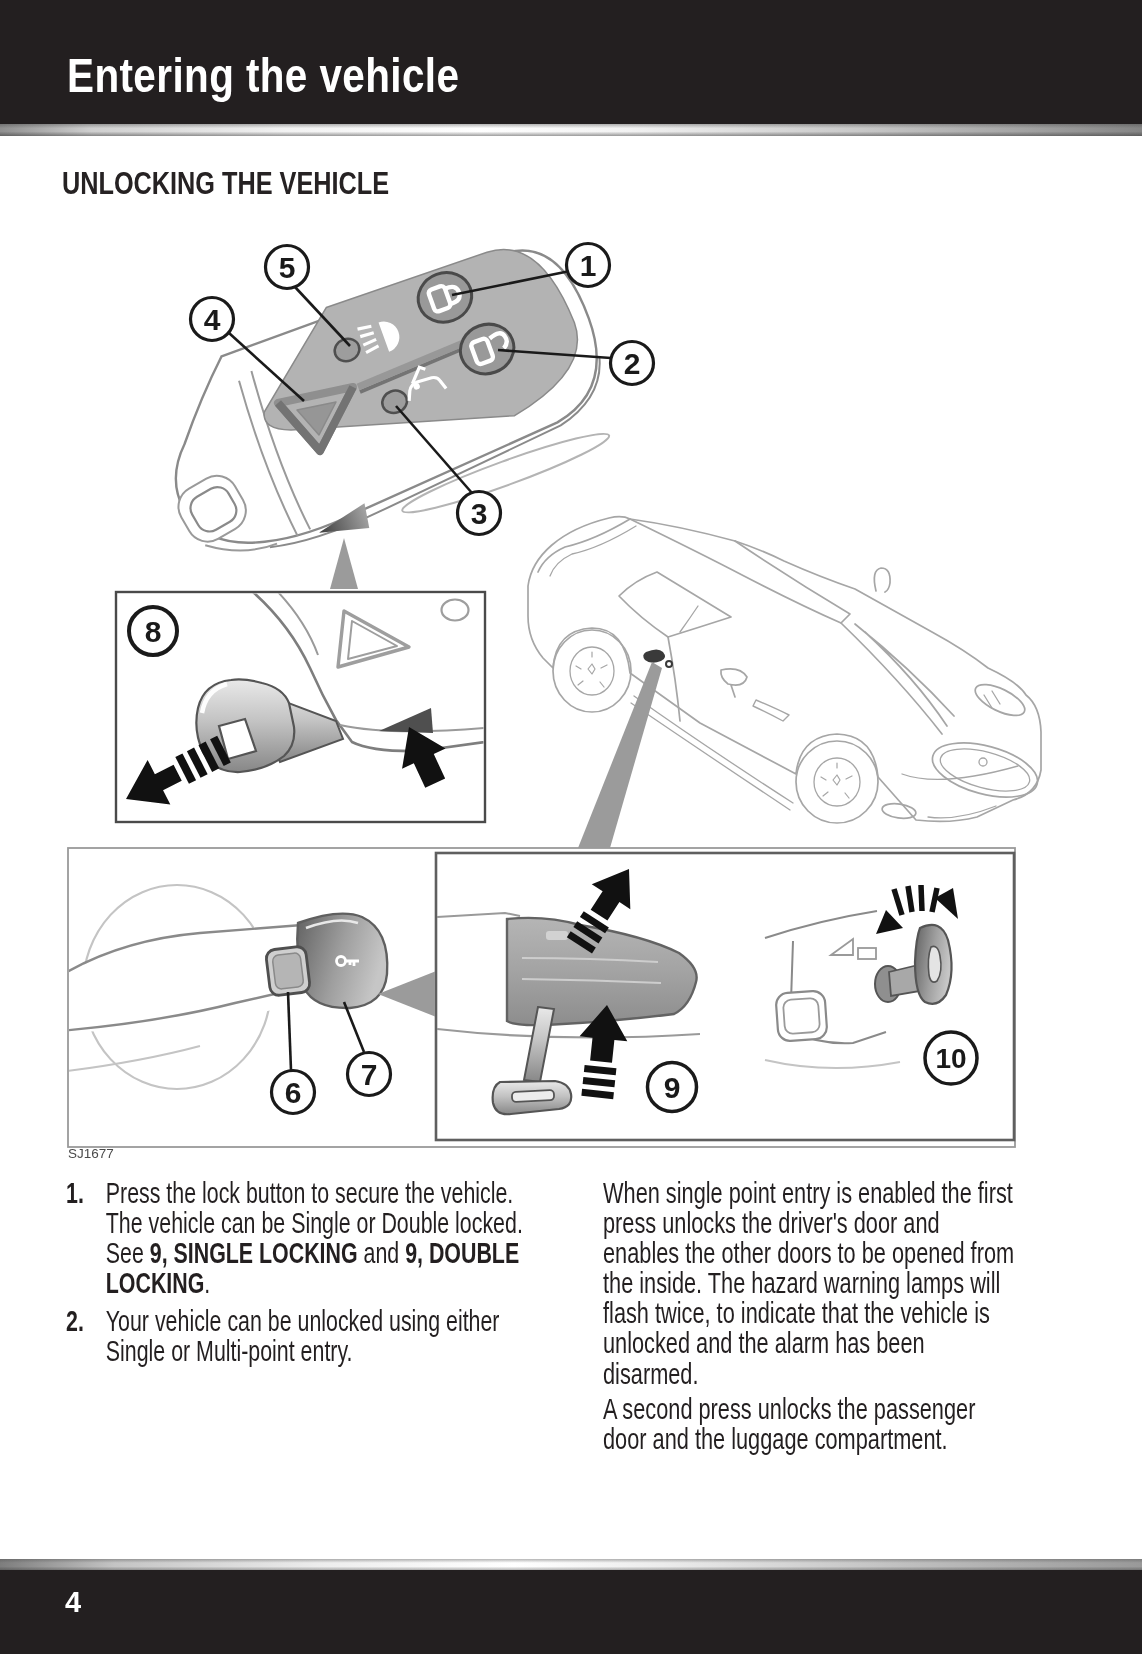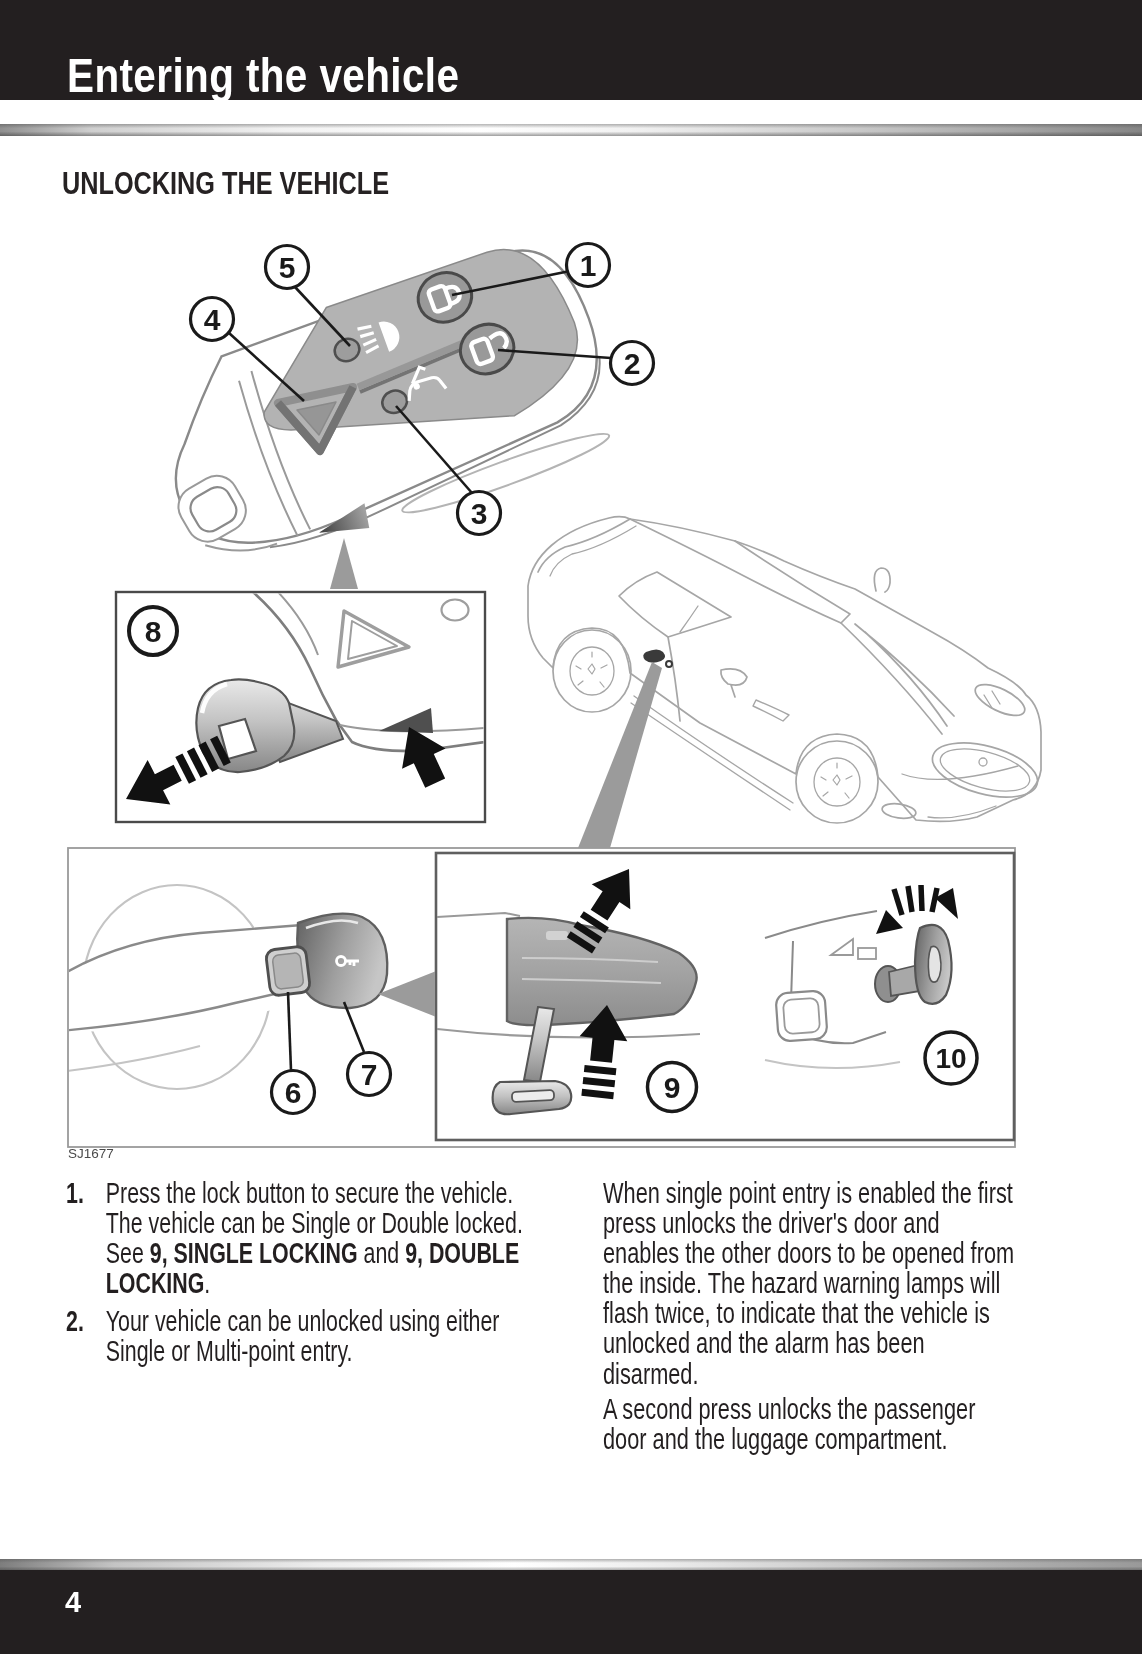--- a/index.html
+++ b/index.html
@@ -1,17 +1,17 @@
 <!DOCTYPE html>
 <html><head>
 <meta charset="utf-8">
 <style>
   html,body{margin:0;padding:0;}
   body{width:1142px;height:1654px;background:#fff;font-family:"Liberation Sans",sans-serif;position:relative;overflow:hidden;-webkit-font-smoothing:antialiased;}
-  .header{position:absolute;left:0;top:0;width:1142px;height:100px;background:#231f20;}
+  .header{position:absolute;left:0;top:0;width:1142px;height:131px;background:#231f20;}
   .header h1{margin:0;position:absolute;left:67px;top:51px;font-size:49px;line-height:49px;font-weight:bold;color:#fff;letter-spacing:0.5px;transform:scaleX(0.825);transform-origin:0 0;white-space:nowrap;}
   .strip-top{position:absolute;left:0;top:124px;width:1142px;height:12px;
     background:linear-gradient(90deg,#8f8f8f 0%,#cfcfcf 8%,#f2f2f2 25%,#ffffff 42%,#f2f2f2 55%,#c9c9c9 75%,#a2a2a2 90%,#858585 100%);}
   .strip-top:after{content:"";position:absolute;left:0;top:0;width:100%;height:100%;
     background:linear-gradient(180deg,rgba(70,70,70,.40) 0%,rgba(255,255,255,0) 35%,rgba(255,255,255,0) 62%,rgba(40,40,40,.45) 100%);}
   .h2{position:absolute;left:62px;top:166px;font-size:31px;font-weight:bold;color:#262223;
     transform:scaleX(0.815);transform-origin:0 0;white-space:nowrap;letter-spacing:0px;}
   .strip-bottom{position:absolute;left:0;top:1559px;width:1142px;height:11px;
     background:linear-gradient(90deg,#7d7d7d 0%,#c4c4c4 10%,#ededed 28%,#ffffff 45%,#ececec 58%,#c2c2c2 78%,#999999 100%);}
   .strip-bottom:after{content:"";position:absolute;left:0;top:0;width:100%;height:100%;

